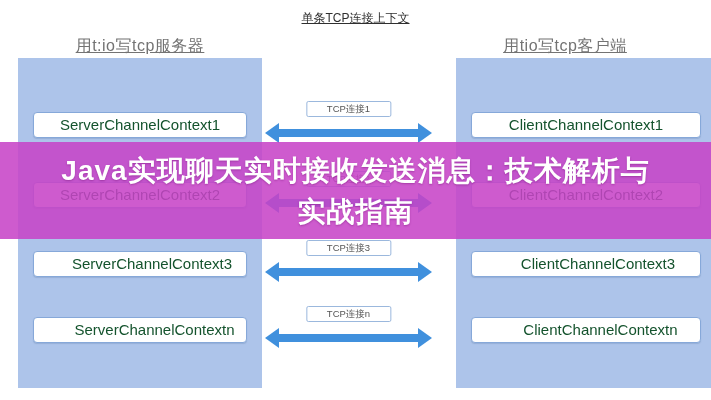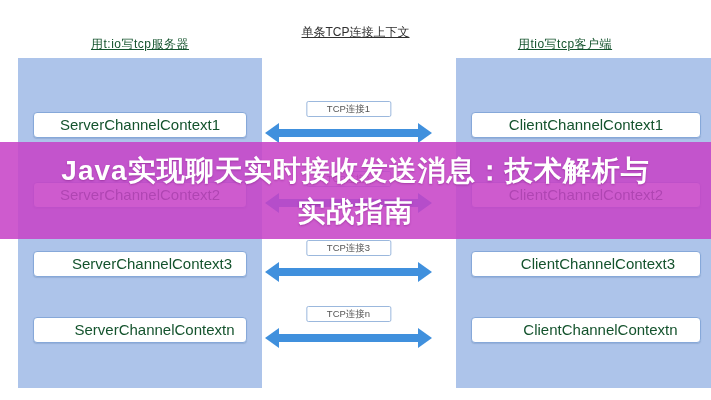--- a/index.html
+++ b/index.html
@@ -6,29 +6,29 @@
   html, body { background: #ffffff; }
   body {
     font-family: "Liberation Sans", "DejaVu Sans", sans-serif;
     width: 711px; height: 400px;
     position: relative; overflow: hidden;
   }
   .stage { position: absolute; inset: 0; width: 711px; height: 400px; background: #ffffff; }
 
   
   .page-title {
-    position: absolute; top: 24px; left: 0; width: 100%;
+    position: absolute; top: 10px; left: 0; width: 100%;
     text-align: center; font-size: 12px; color: #2f2f2f;
   }
   .page-title span { text-decoration: underline; }
 
   
   .col-header {
     position: absolute; top: 36px; text-align: center;
-    font-size: 12px; color: #14532d; text-decoration: underline;
+    font-size: 16px; color: #737373; text-decoration: underline;
     letter-spacing: 0.5px;
   }
   .col-header.left { left: 18px; width: 244px; }
   .col-header.right { left: 435px; width: 260px; }
 
   
   .panel {
     position: absolute; top: 58px; height: 330px;
     background: var(--panel, #adc4ea);
   }

